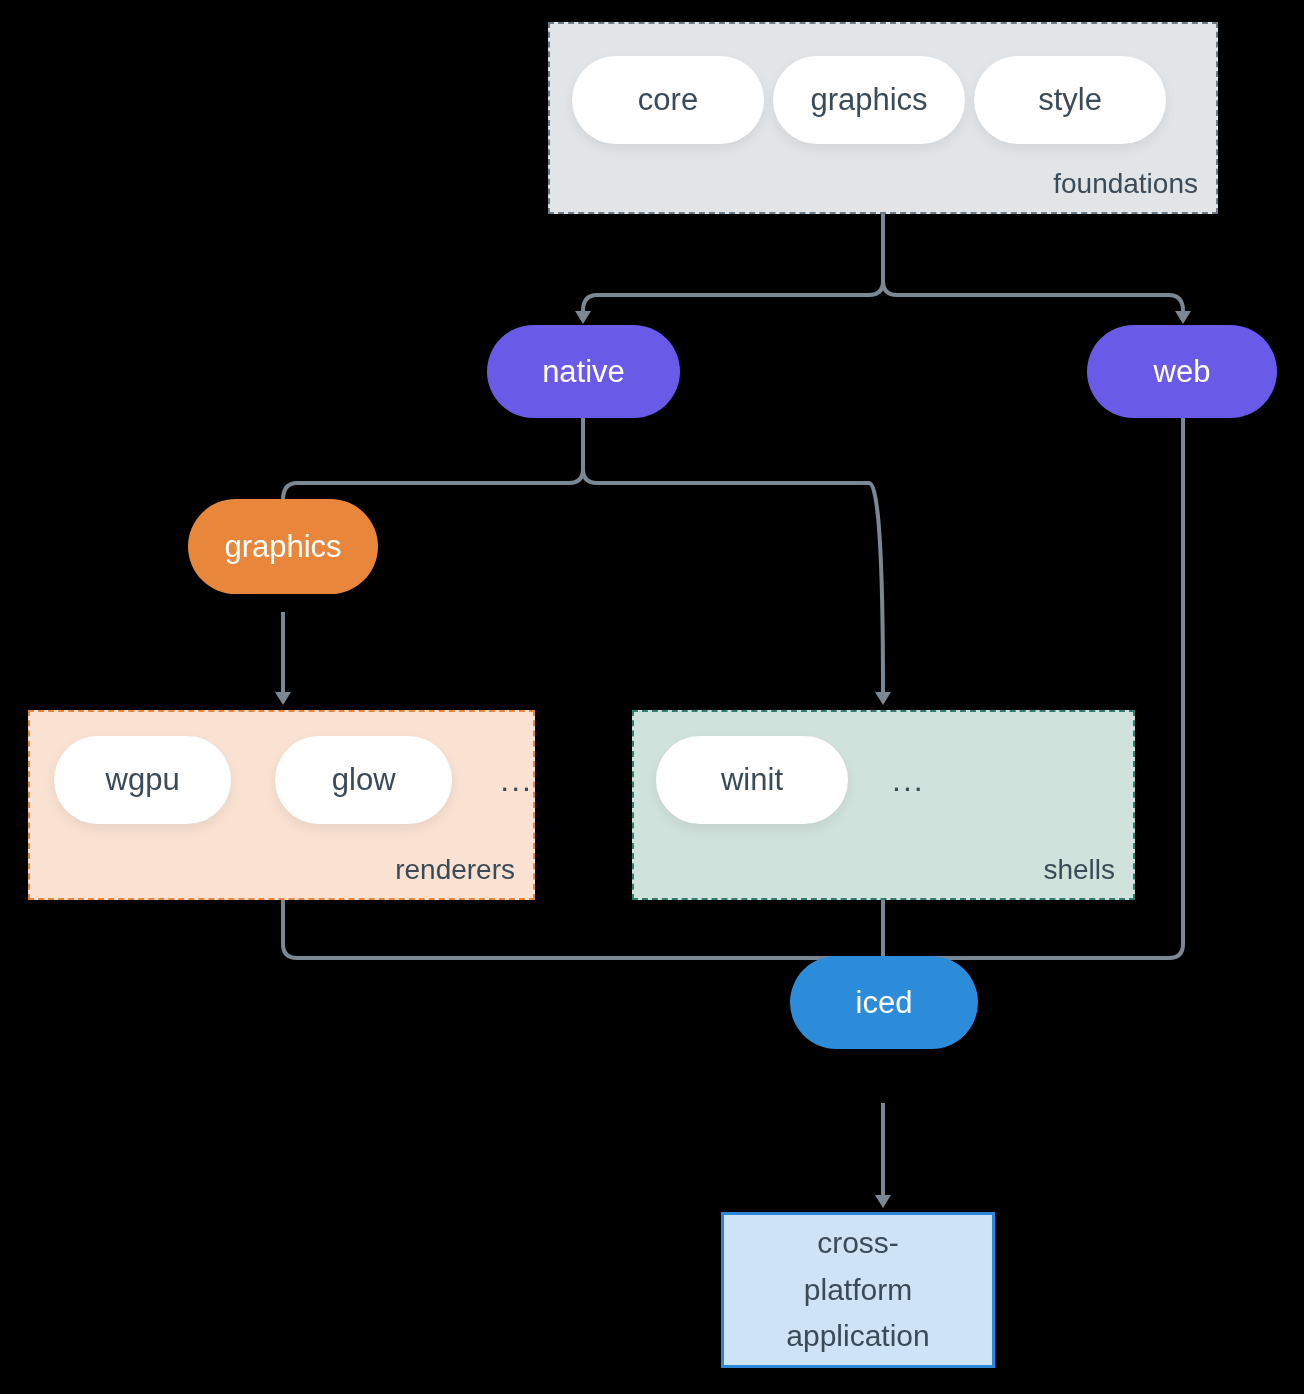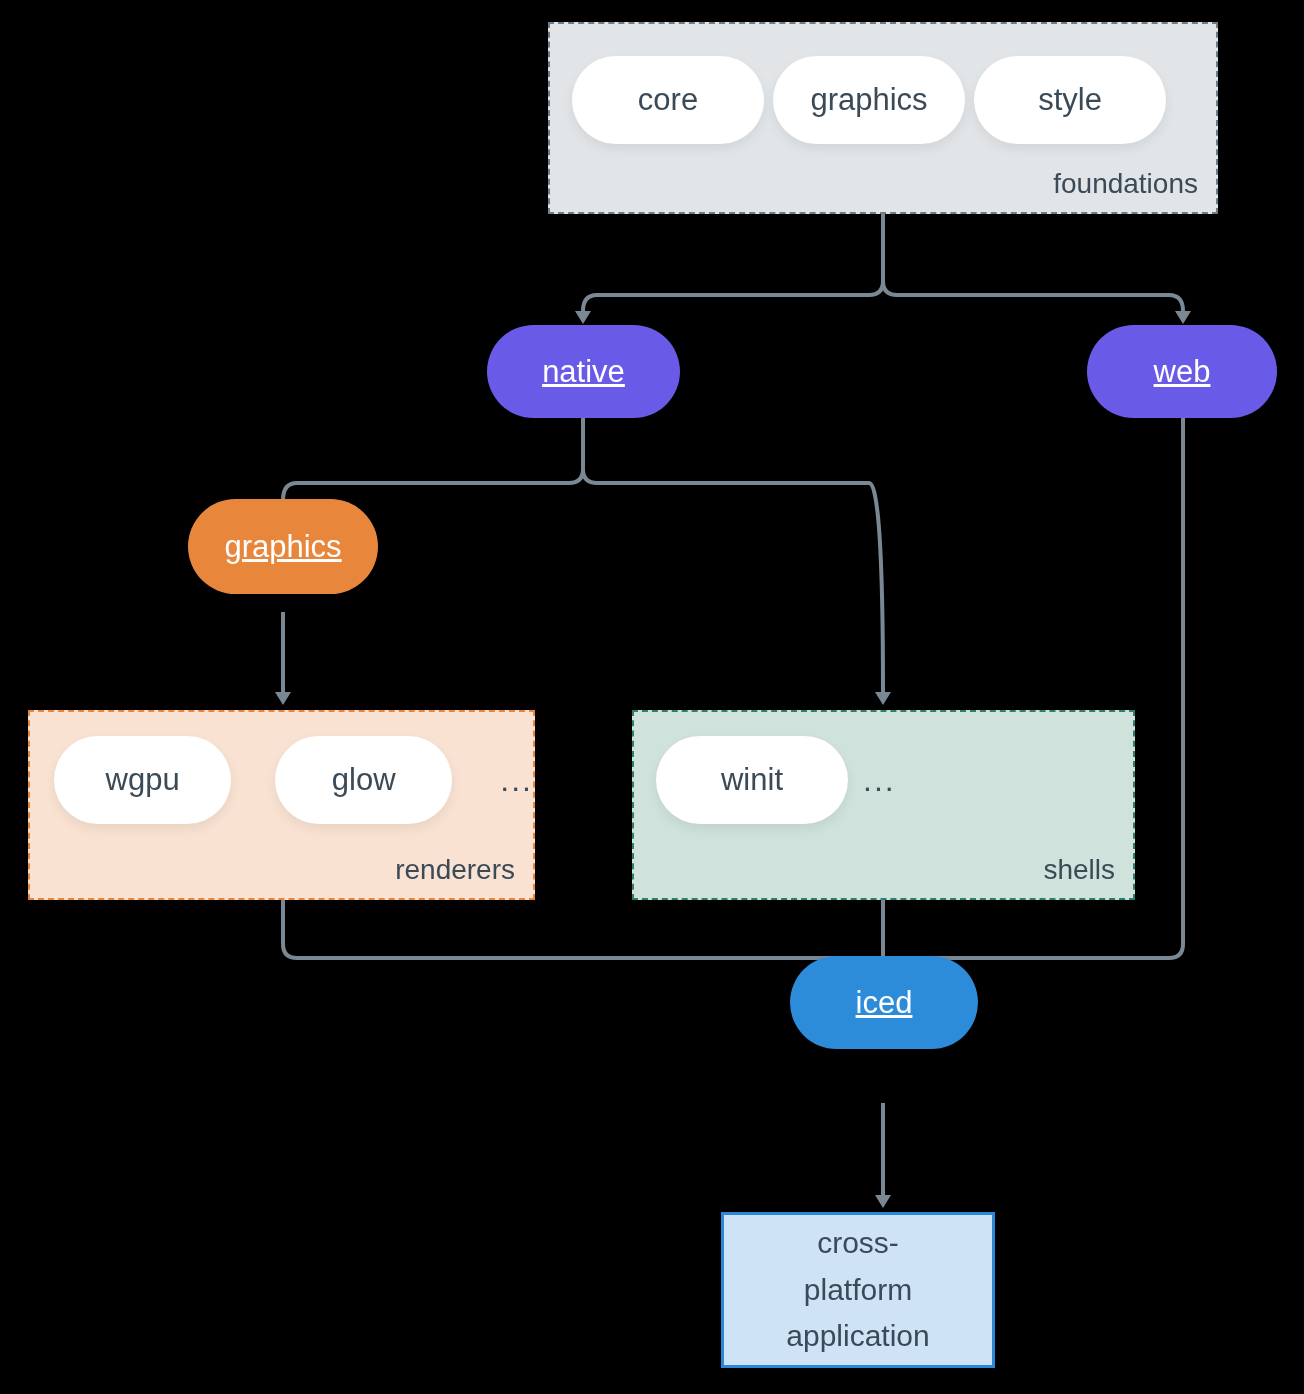--- a/index.html
+++ b/index.html
@@ -23,36 +23,36 @@
     left:28px;top:710px;width:507px;height:190px;
     background:var(--renderers-fill);border-color:var(--renderers-border);
   }
   .group-shells{
     left:632px;top:710px;width:503px;height:190px;
     background:var(--shells-fill);border-color:var(--shells-border);
   }
   .pill-row{display:flex;align-items:flex-start;}
   .group-foundations .pill-row{padding:32px 0 0 22px;gap:9px;}
   .group-renderers .pill-row{padding:24px 0 0 24px;gap:44px;}
-  .group-shells .pill-row{padding:24px 0 0 22px;gap:11px;}
+  .group-shells .pill-row{padding:24px 0 0 22px;gap:40px;}
   .pill{
     border-radius:999px;display:flex;align-items:center;justify-content:center;
     font-size:31px;box-sizing:border-box;
   }
   .pill-white{
     background:var(--pill-fill);color:var(--text-dark);width:192px;height:88px;
     box-shadow:0 5px 12px rgba(0,0,0,0.07);
   }
   .ellipsis{
     font-size:32px;color:var(--text-dark);height:88px;display:flex;
     align-items:center;margin-left:4px;letter-spacing:2px;
   }
   .node{
     position:absolute;border-radius:999px;display:flex;align-items:center;
-    justify-content:center;font-size:31px;color:var(--text-light);text-decoration:underline;
+    justify-content:center;font-size:31px;color:var(--text-light);
   }
   .node-native{left:487px;top:325px;width:193px;height:93px;background:var(--purple);}
   .node-web{left:1087px;top:325px;width:190px;height:93px;background:var(--purple);}
   .node-graphics{left:188px;top:499px;width:190px;height:95px;background:var(--orange);}
   .node-iced{left:790px;top:956px;width:188px;height:93px;background:var(--blue);text-align:right;}
   .node-application{
     position:absolute;left:721px;top:1212px;width:274px;height:156px;
     background:var(--app-fill);border:3px solid var(--app-border);box-sizing:border-box;
     display:flex;align-items:center;justify-content:center;text-align:center;
     font-size:30px;line-height:1.55;color:var(--text-dark);padding:0 40px;

